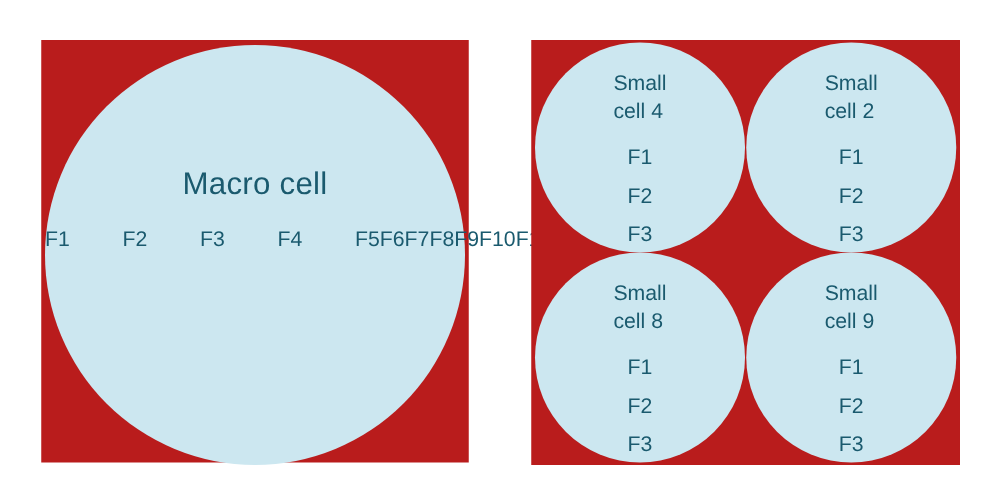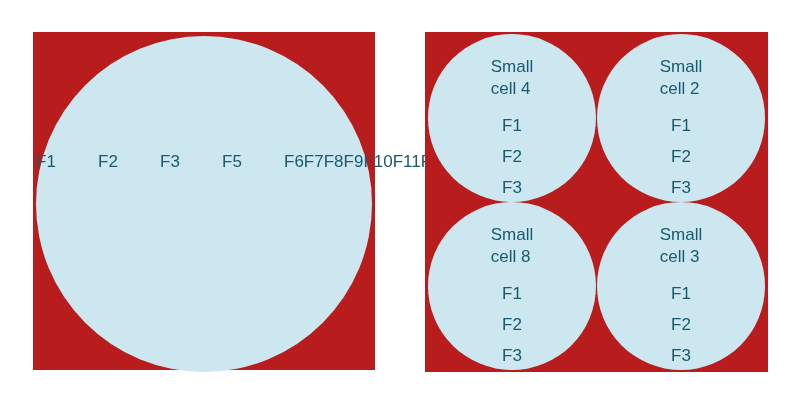--- a/index.html
+++ b/index.html
@@ -127,24 +127,26 @@
   }
 </style>
 </head>
 <body>
 
 <div id="diagram-root">
 
   <div class="cell-panel" id="macro-panel">
     <div class="coverage-circle" id="macro-circle">
       <div class="macro-content">
+        <div class="macro-title">Macro cell</div>
         <div class="freq-grid">
           <span class="freq-item">F1</span>
           <span class="freq-item">F2</span>
           <span class="freq-item">F3</span>
+          <span class="freq-item">F4</span>
           <span class="freq-item">F5</span>
           <span class="freq-item">F6</span>
           <span class="freq-item">F7</span>
           <span class="freq-item">F8</span>
           <span class="freq-item">F9</span>
           <span class="freq-item">F10</span>
           <span class="freq-item">F11</span>
           <span class="freq-item">F12</span>
         </div>
       </div>
@@ -192,21 +194,21 @@
           <div class="small-freq-item">F2</div>
           <div class="small-freq-item">F3</div>
         </div>
       </div>
     </div>
 
     <div class="coverage-circle small-circle" id="small-circle-4">
       <div class="small-content">
         <div class="small-title">
           <div>Small</div>
-          <div>cell 3</div>
+          <div>cell 9</div>
         </div>
         <div class="small-freq-list">
           <div class="small-freq-item">F1</div>
           <div class="small-freq-item">F2</div>
           <div class="small-freq-item">F3</div>
         </div>
       </div>
     </div>
 
   </div>

